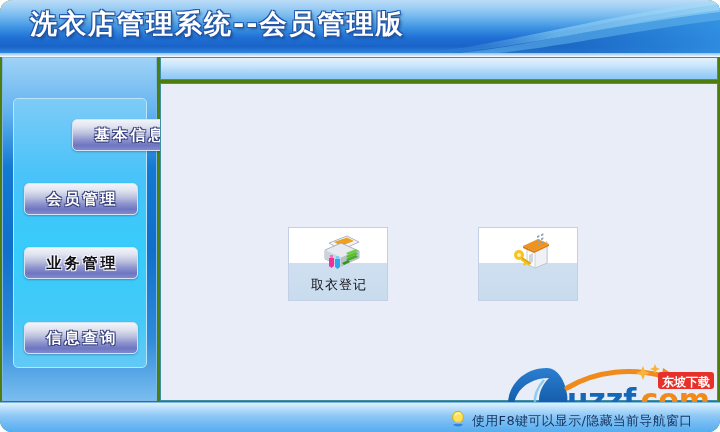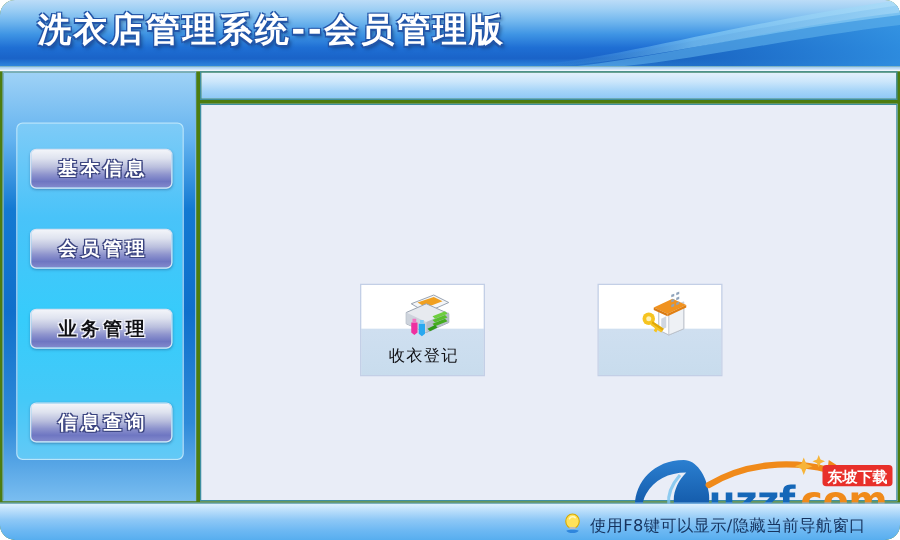--- a/index.html
+++ b/index.html
@@ -129,21 +129,21 @@
     padding-left: 3px;
   }
   .nav-btn.active .lbl {
     color: #101014;
     text-shadow:
       -1px -1px 0 #f4f5fb,
        1px -1px 0 #f4f5fb,
       -1px  1px 0 #f4f5fb,
        1px  1px 0 #f4f5fb;
   }
-  .nav-btn:nth-of-type(1) { top: 20px; }
+  .nav-btn:nth-of-type(1) { top: 20px; margin-left: 48px; }
   .nav-btn:nth-of-type(2) { top: 84px; }
   .nav-btn:nth-of-type(3) { top: 148px; }
   .nav-btn:nth-of-type(4) { top: 212px; margin-top: 11px; }
 
   
   .main {
     position: absolute;
     left: 160px; top: 57px;
     width: 558px; height: 344px;
   }
@@ -308,21 +308,21 @@
             <polygon points="29,26 39,22 41,24 31,28" fill="#46ac21"></polygon>
 
             <path d="M12,25 h5 v8 l-2.5,2 -2.5,-2 z" fill="#ef2fa0"></path>
             <path d="M18,26 h5 v8 l-2.5,2 -2.5,-2 z" fill="#29a8f0"></path>
             <path d="M13,22 h3 v3 h-3 z" fill="#f472c0"></path>
             <path d="M19,23 h3 v3 h-3 z" fill="#7fcdf7"></path>
 
             <polygon points="25,30 31,27 33,29 27,32" fill="#2f9a18"></polygon>
           </svg>
         </div>
-        <div class="tile-label">收衣登记</div>
+        <div class="tile-label">取衣登记</div>
       </div>
 
       <div class="tile" id="tile-1">
         <div class="tile-icon">
           <svg width="44" height="40" viewBox="0 0 44 40">
 
             <polygon points="20,13 32,8 40,12 40,30 28,35 20,31" fill="#fdfdfd" stroke="#b6bcc6" stroke-width="0.8"></polygon>
             <polygon points="28,13.5 40,8.5 40,30 28,35" fill="#eef1f5" stroke="#b6bcc6" stroke-width="0.6"></polygon>
 
             <polygon points="16,13 31,6 42,11 27,18" fill="#f0921f"></polygon>

